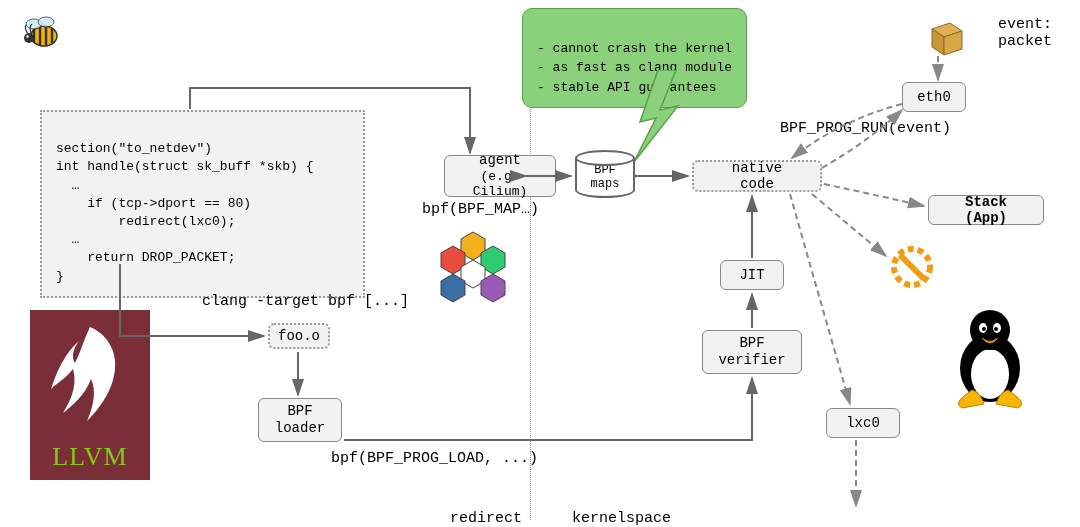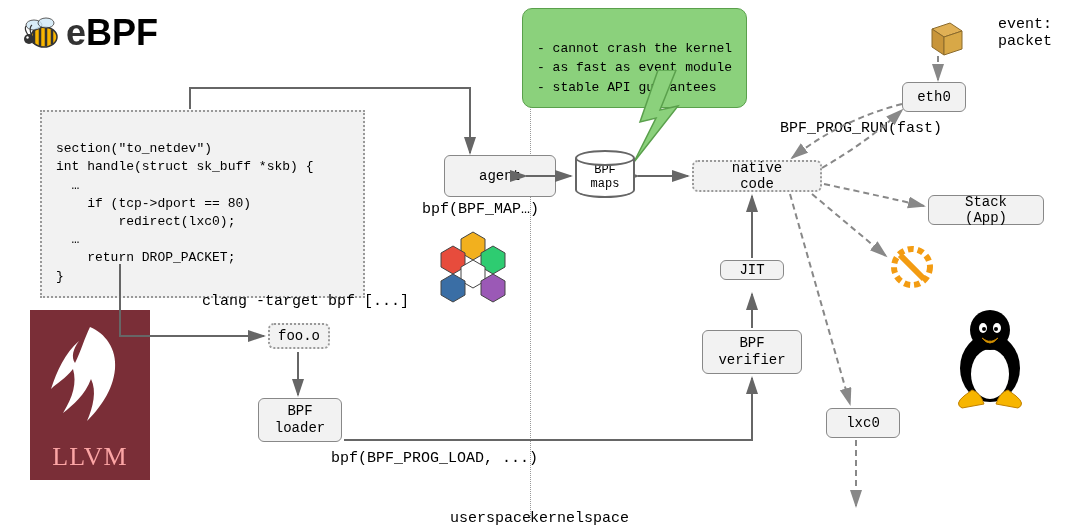--- a/index.html
+++ b/index.html
@@ -75,21 +75,21 @@
     font-size: 12px; line-height: 1.2;
     position: relative; z-index: 1;
   }
   svg.arrows { position: absolute; top: 0; left: 0; }
   .ebpf-logo { position: absolute; top: 12px; left: 14px; display:flex; align-items:center; gap:4px; }
   .ebpf-text { font-family: Arial, sans-serif; font-weight: 700; font-size: 36px; }
   .ebpf-e { color: #333; }
   .bee { width: 48px; height: 40px; }
   .llvm { position:absolute; left:30px; top:310px; width:120px; height:170px; background:#7a2e37; display:flex; flex-direction:column; align-items:center; justify-content:flex-end; padding-bottom:8px;}
   .llvm-wyvern { flex:1; display:flex; align-items:center; justify-content:center; }
-  .llvm-label { color:#fca5a5; font-family: Georgia, serif; font-size:26px; letter-spacing:1px; }
+  .llvm-label { color:#84cc16; font-family: Georgia, serif; font-size:26px; letter-spacing:1px; }
   .hex-cluster { position:absolute; left:433px; top:230px; }
   .tux { position:absolute; left:940px; top:300px; }
   .prohibit { position:absolute; left:890px; top:245px; }
   .packet-cube { position:absolute; left:920px; top:15px; }
   .divider { position:absolute; left:530px; top:65px; height:455px; border-left: 1.5px dotted #999; }
   .lightning { position:absolute; left:628px; top:70px; }
 </style>
 </head>
 <body>
 
@@ -98,46 +98,46 @@
 <div class="ebpf-logo">
   <svg class="bee" viewBox="0 0 48 40">
     <ellipse cx="30" cy="24" rx="13" ry="10" fill="#f7b500" stroke="#333" stroke-width="1.5"></ellipse>
     <path d="M20 17 L20 31 M26 15 L26 33 M32 15 L32 33 M38 17 L38 31" stroke="#333" stroke-width="2.5"></path>
     <ellipse cx="20" cy="12" rx="8" ry="5" fill="#cfe8f7" stroke="#333" stroke-width="1" opacity="0.8"></ellipse>
     <ellipse cx="32" cy="10" rx="8" ry="5" fill="#cfe8f7" stroke="#333" stroke-width="1" opacity="0.8"></ellipse>
     <circle cx="15" cy="26" r="5" fill="#333"></circle>
     <circle cx="13.5" cy="24.5" r="1.2" fill="#fff"></circle>
     <path d="M14 22 Q10 16 12 13 M17 21 Q15 14 18 12" stroke="#333" stroke-width="1.2" fill="none"></path>
   </svg>
-  <span class="ebpf-text"><span class="ebpf-e">e</span><span>BPF</span></span>
 </div>
 
 <div class="tooltip" style="left:522px; top:8px;">
 <span>- cannot crash the kernel</span>
-<span>- as fast as event module</span>
+<span>- as fast as clang module</span>
 <span>- stable API guarantees</span>
 </div>
 
 <svg class="lightning" width="60" height="95">
   <polygon points="30,0 12,52 28,48 6,92 50,36 32,40 48,0" fill="#8bd17c" stroke="#5aa04c" stroke-width="1.5"></polygon>
 </svg>
 
 <div class="code-box" style="left:40px; top:110px; width:325px;">
 <span>section("to_netdev")</span>
 <span>int handle(struct sk_buff *skb) {</span>
 <span>  …</span>
 <span>    if (tcp-&gt;dport == 80)</span>
 <span>        redirect(lxc0);</span>
 <span>  …</span>
 <span>    return DROP_PACKET;</span>
 <span>}</span>
 </div>
 
 <div class="box" style="left:412px; top:155px; width:112px; height:42px; flex-direction:column; line-height:1.2;margin-left:32px;">
   <span>agent</span>
+  <span style="font-size:13px;">(e.g. Cilium)</span>
 </div>
 <div class="label" style="left:422px; top:201px;">bpf(BPF_MAP…)</div>
 
 <svg class="hex-cluster" width="80" height="76">
   <g stroke="#444" stroke-width="1">
     <polygon points="40,2 52,9 52,23 40,30 28,23 28,9" fill="#f2b01e"></polygon>
     <polygon points="20,16 32,23 32,37 20,44 8,37 8,23" fill="#e74c3c"></polygon>
     <polygon points="60,16 72,23 72,37 60,44 48,37 48,23" fill="#2ecc71"></polygon>
     <polygon points="40,30 52,37 52,51 40,58 28,51 28,37" fill="#fff"></polygon>
     <polygon points="20,44 32,51 32,65 20,72 8,65 8,51" fill="#3a6ea5"></polygon>
@@ -155,25 +155,25 @@
 </div>
 
 <div class="box dashed" style="left:692px; top:160px; width:130px; height:32px;">
   <span>native code</span>
 </div>
 
 <div class="box" style="left:902px; top:82px; width:64px; height:30px;">
   <span>eth0</span>
 </div>
 
-<div class="box" style="left:928px; top:195px; width:116px; height:30px;">
+<div class="box" style="left:928px; top:195px; width:116px; height:30px;font-weight:bold;">
   <span>Stack (App)</span>
 </div>
 
-<div class="box" style="left:720px; top:260px; width:64px; height:20px;">
+<div class="box" style="left:720px; top:260px; width:64px; height:30px;">
   <span>JIT</span>
 </div>
 
 <div class="box" style="left:702px; top:330px; width:100px; height:44px; white-space:pre; line-height:1.2;">
   <span>BPF
 verifier</span>
 </div>
 
 <div class="box" style="left:826px; top:408px; width:74px; height:30px;">
   <span>lxc0</span>
@@ -183,25 +183,25 @@
   <span>foo.o</span>
 </div>
 
 <div class="box" style="left:258px; top:398px; width:84px; height:44px; white-space:pre; line-height:1.2;">
   <span>BPF
 loader</span>
 </div>
 
 <div class="label" style="left:998px; top:16px; white-space:pre;">event:
 packet</div>
-<div class="label" style="left:780px; top:120px;">BPF_PROG_RUN(fast)</div>
+<div class="label" style="left:780px; top:120px;">BPF_PROG_RUN(event)</div>
 <div class="label" style="left:202px; top:293px;">clang -target bpf [...]</div>
 <div class="label" style="left:331px; top:450px;">bpf(BPF_PROG_LOAD, ...)</div>
-<div class="label" style="left:450px; top:510px;">userspace</div>
-<div class="label" style="left:530px; top:510px;">kernelspace</div>
+<div class="label" style="left:450px; top:510px;">redirect</div>
+<div class="label" style="left:572px; top:510px;">kernelspace</div>
 
 <div class="llvm">
   <div class="llvm-wyvern">
     <svg width="90" height="110" viewBox="0 0 90 110">
       <path d="M45 6 C60 12 72 28 70 48 C68 70 54 88 42 100 C48 86 52 70 46 58 C40 74 28 84 18 92 C28 76 32 62 28 48 C20 58 12 62 6 68 C12 50 20 32 34 20 C28 28 26 36 30 42 C36 30 40 16 45 6 Z" fill="#fff"></path>
     </svg>
   </div>
   <div class="llvm-label">LLVM</div>
 </div>
 

